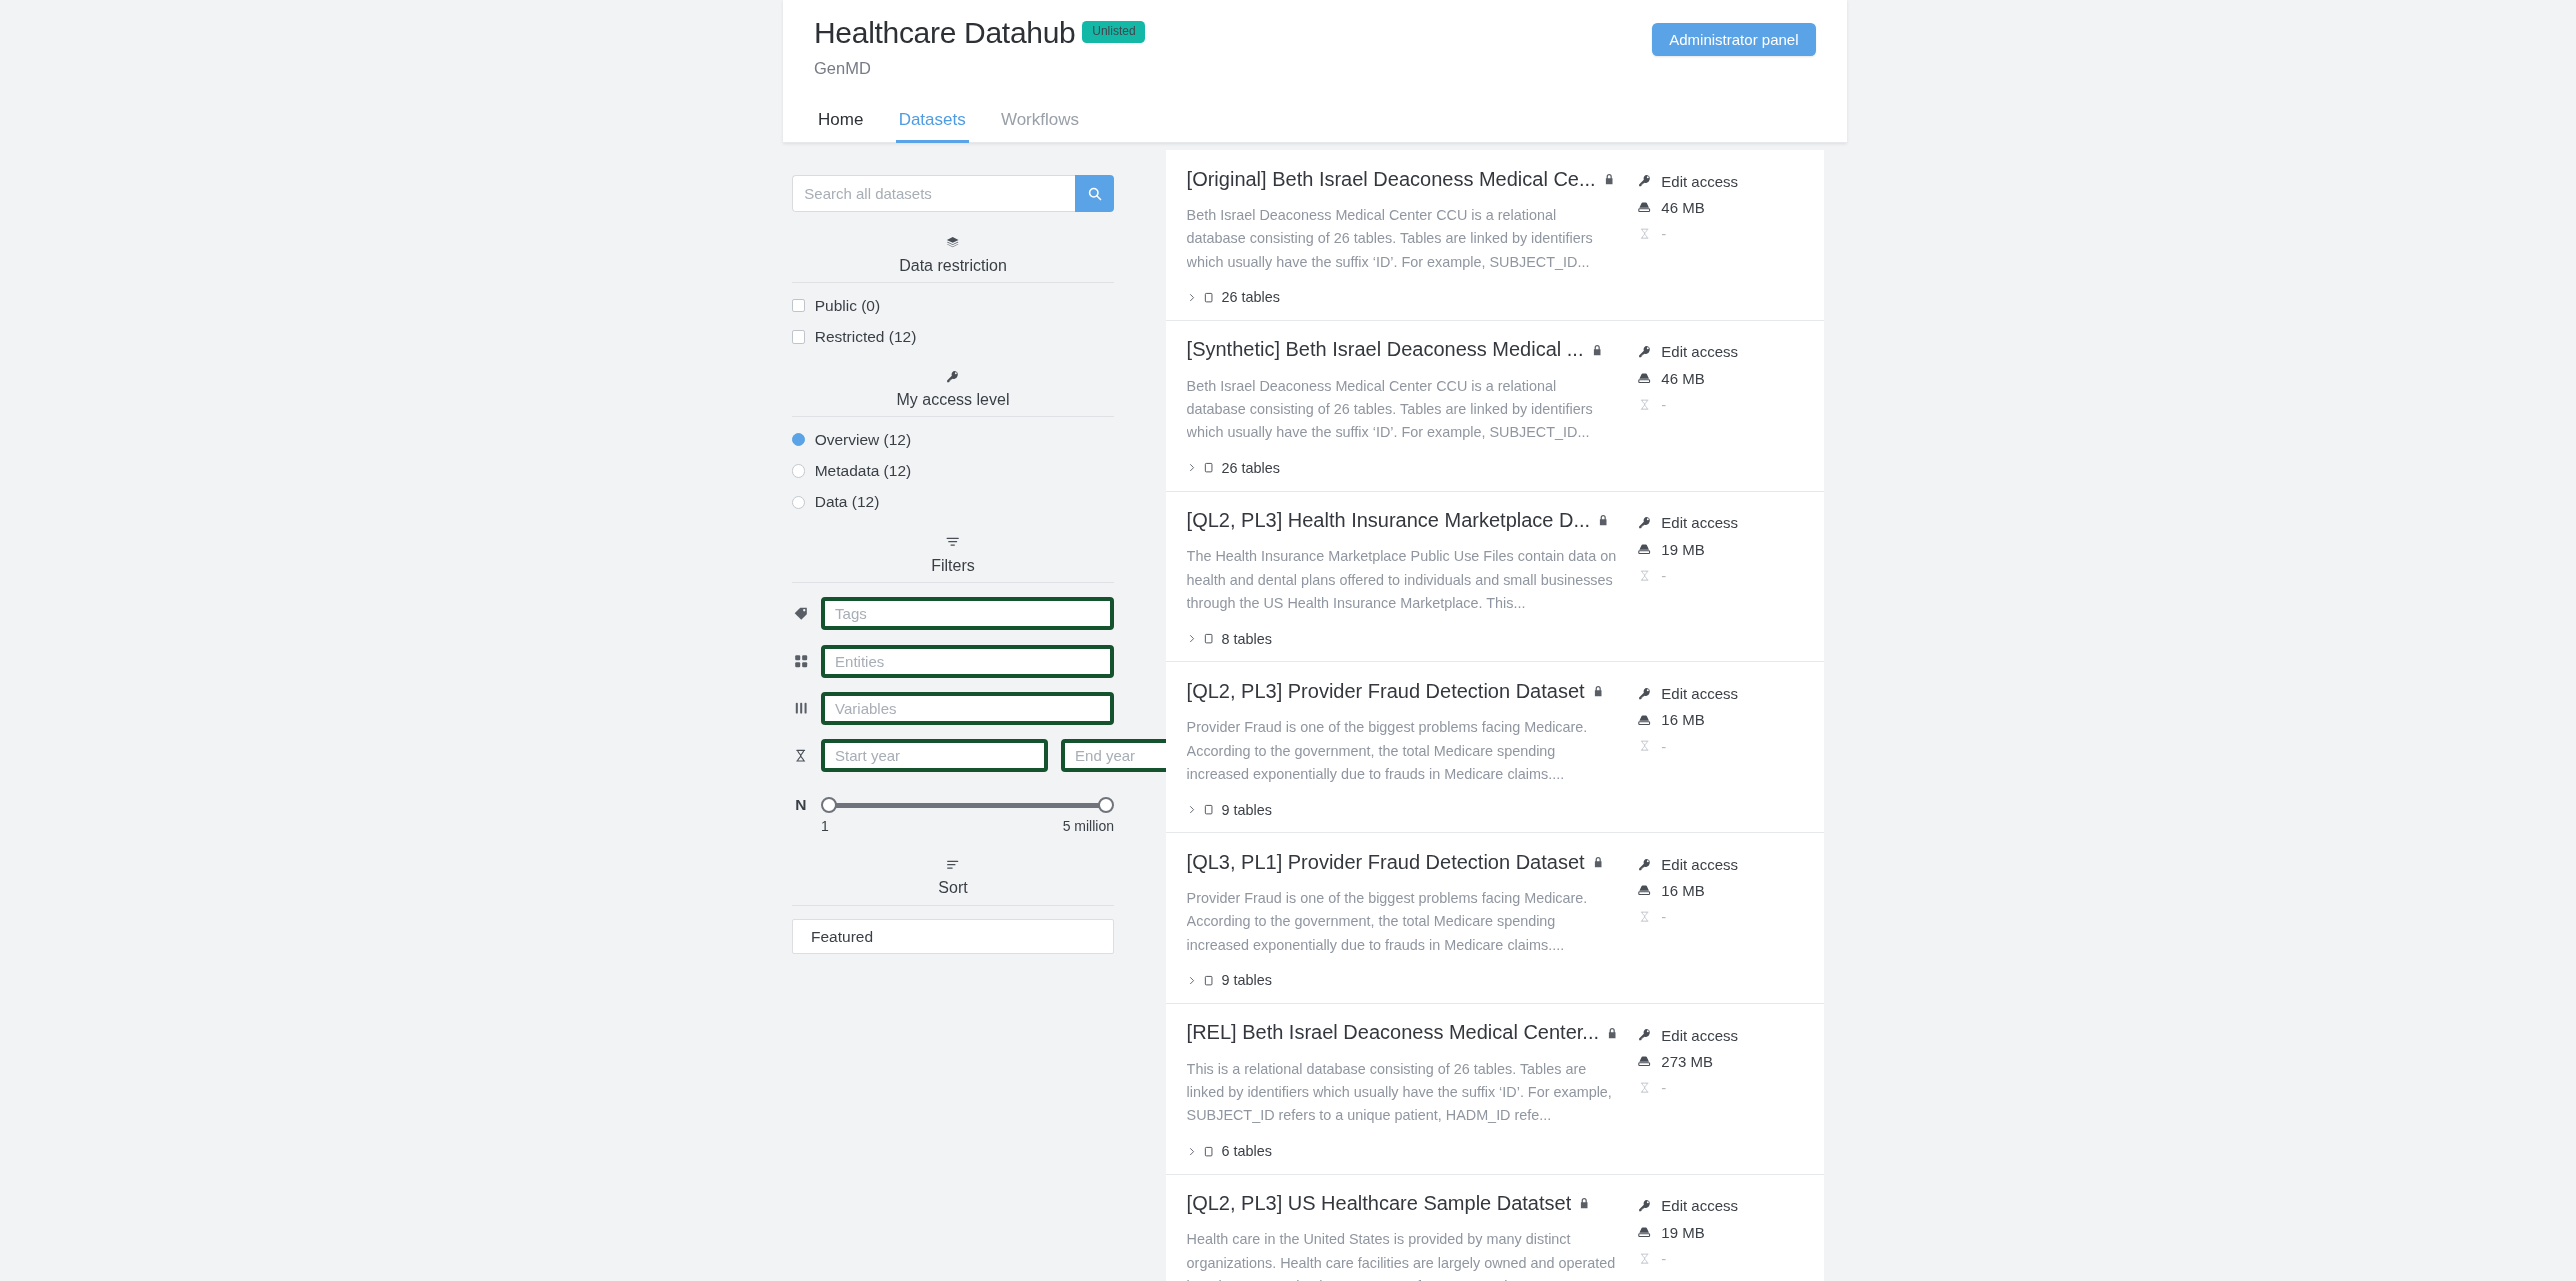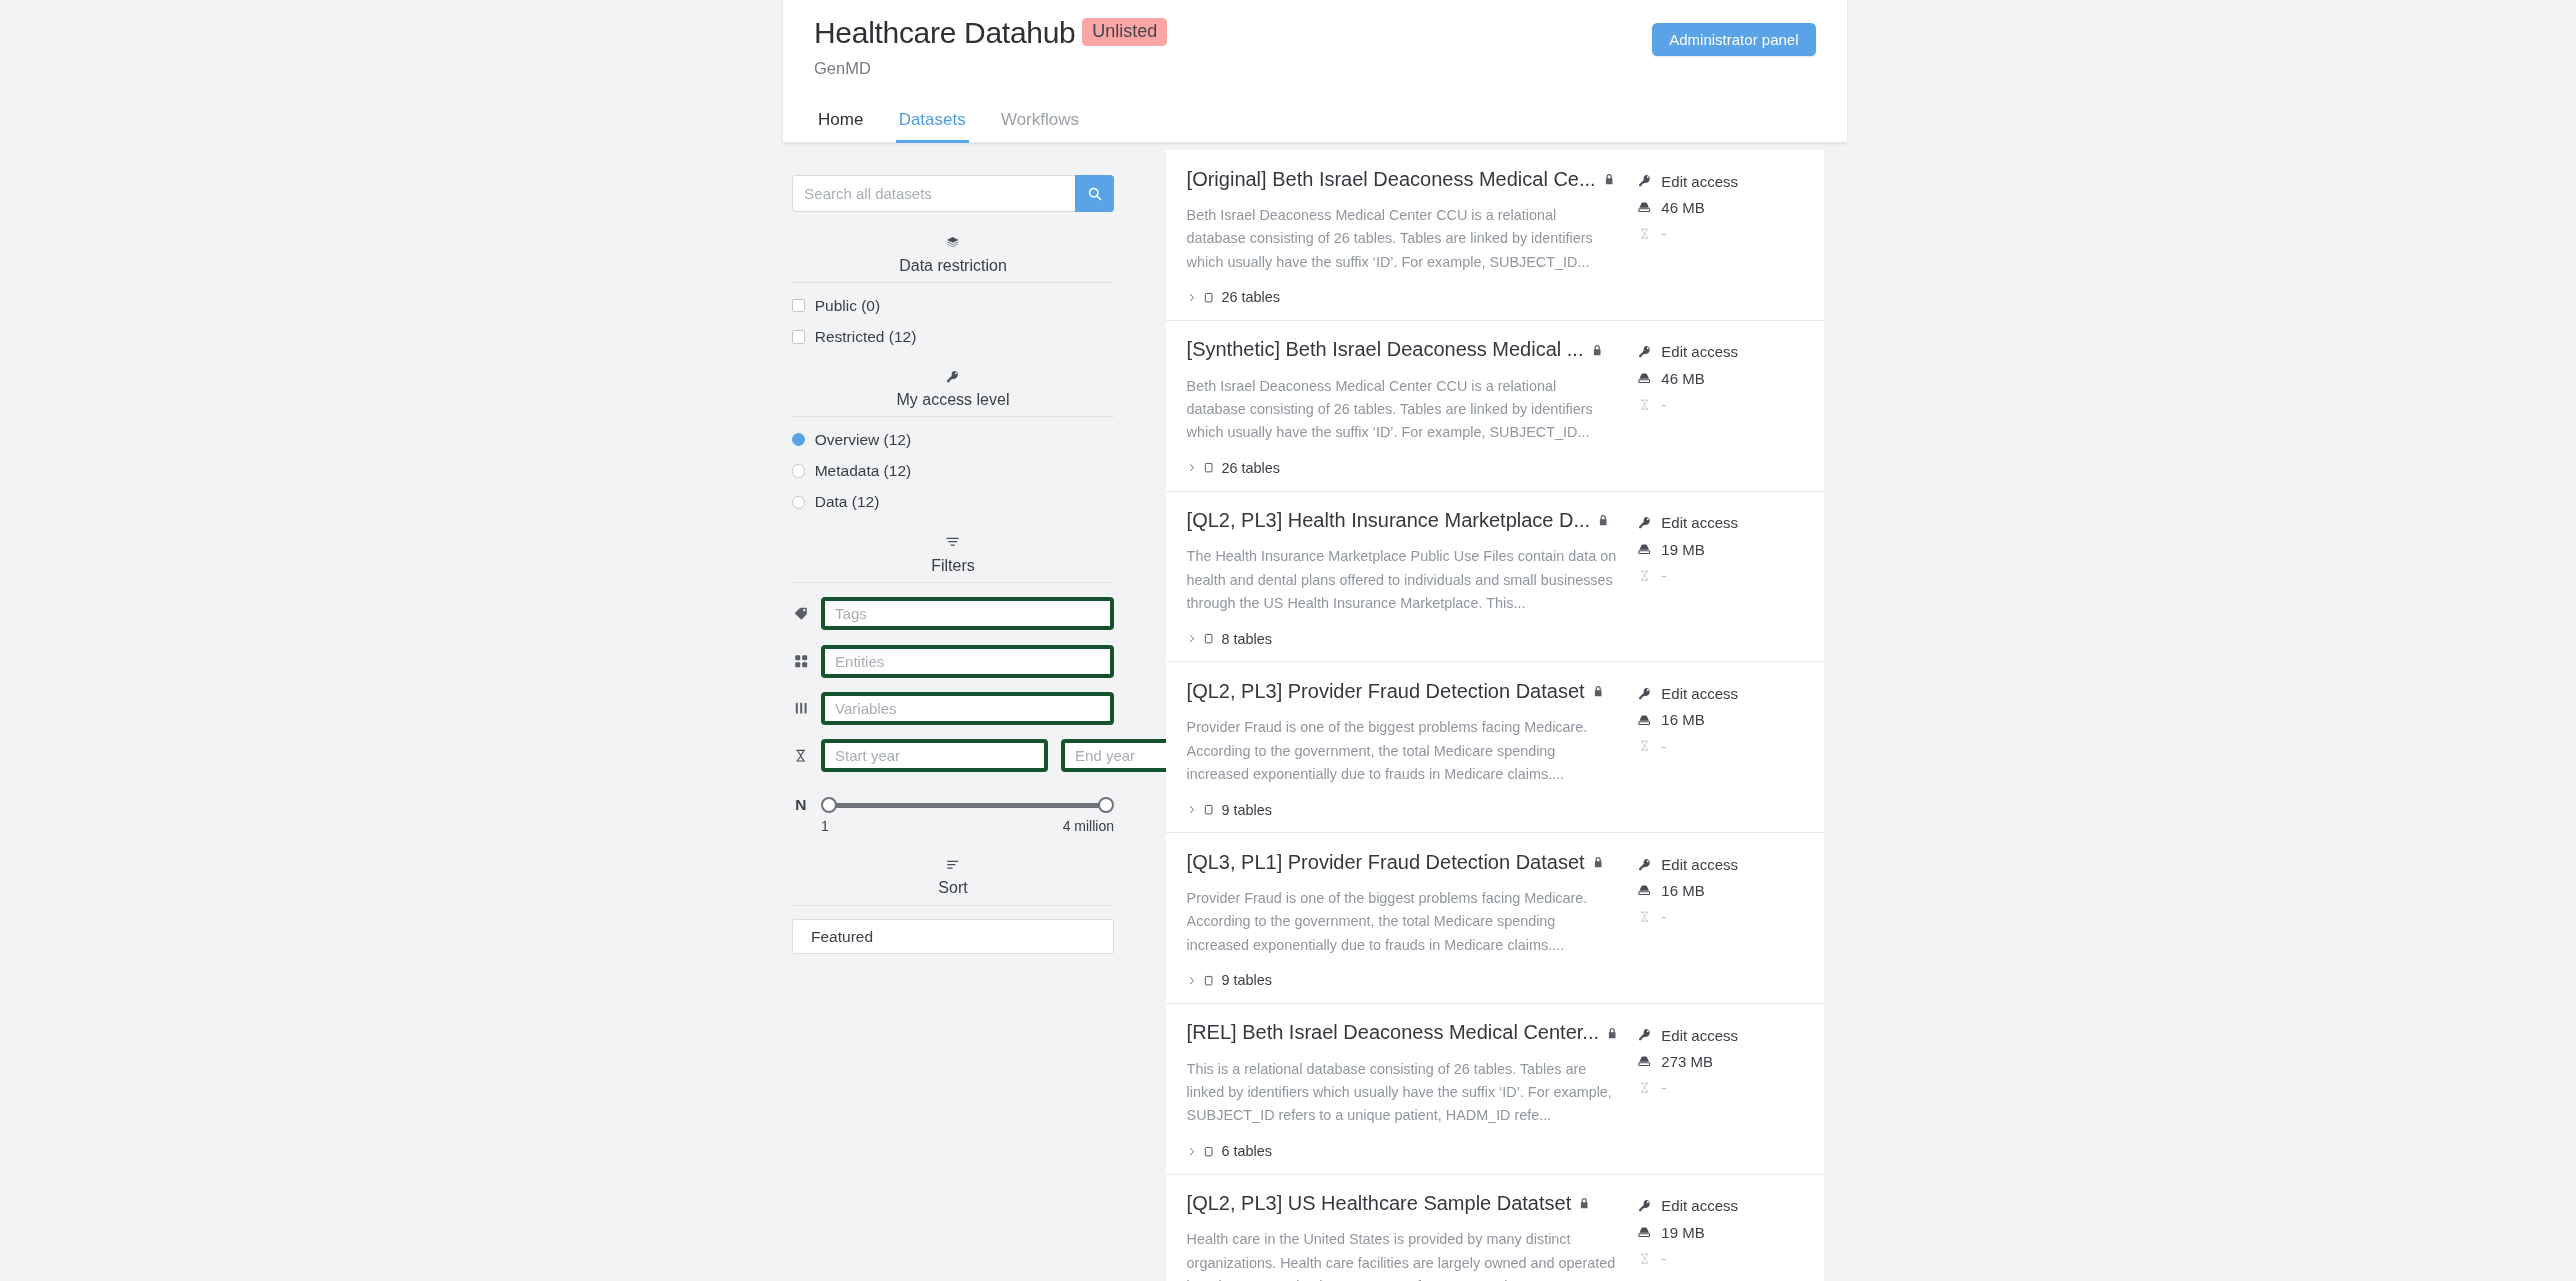--- a/index.html
+++ b/index.html
@@ -18,21 +18,21 @@
     box-shadow: 0 1px 3.1px rgba(0,0,0,0.09);
     padding: 0;
   }
   .header-inner { padding: 15.5px 31px 0 31px; position: relative; }
   .title-row { display: flex; align-items: center; gap: 7px; }
   .app-title {
     font-size: 30px; font-weight: 400; color: #2d3136; letter-spacing: -0.3px;
     line-height: 1.1;
   }
   .badge {
-    background: #fca5a5; color: #41454c; font-size: 18px;
+    background: #14b8a6; color: #41454c; font-size: 12px;
     padding: 4.1px 9.8px; border-radius: 4.6px; line-height: 1.1;
   }
   .subtitle { font-size: 16.5px; color: #767b85; margin-top: 10.3px; }
   .admin-btn {
     position: absolute; right: 31px; top: 23px;
     background: #5aa3e6; color: #ffffff; border: none;
     font-family: inherit; font-size: 15px;
     padding: 8.2px 17.5px; border-radius: 5.2px; cursor: pointer;
     box-shadow: 0 1px 2.1px rgba(0,0,0,0.10);
   }
@@ -282,21 +282,21 @@
       <div class="slider-row">
         <span class="n-label">N</span>
         <div class="slider-wrap">
           <div class="slider-track"></div>
           <div class="knob left"></div>
           <div class="knob right"></div>
         </div>
       </div>
       <div class="slider-scale">
         <span>1</span>
-        <span>4 million</span>
+        <span>5 million</span>
       </div>
     </div>
 
     <div class="sec">
       <div class="sec-head">
         <span>
           <svg width="13.4" height="13.4" viewBox="0 0 24 24" stroke="#4a4f57" stroke-width="2.2" stroke-linecap="round">
             <line x1="3" y1="6" x2="21" y2="6"></line>
               <line x1="3" y1="12" x2="16" y2="12"></line>
               <line x1="3" y1="18" x2="11" y2="18"></line>

